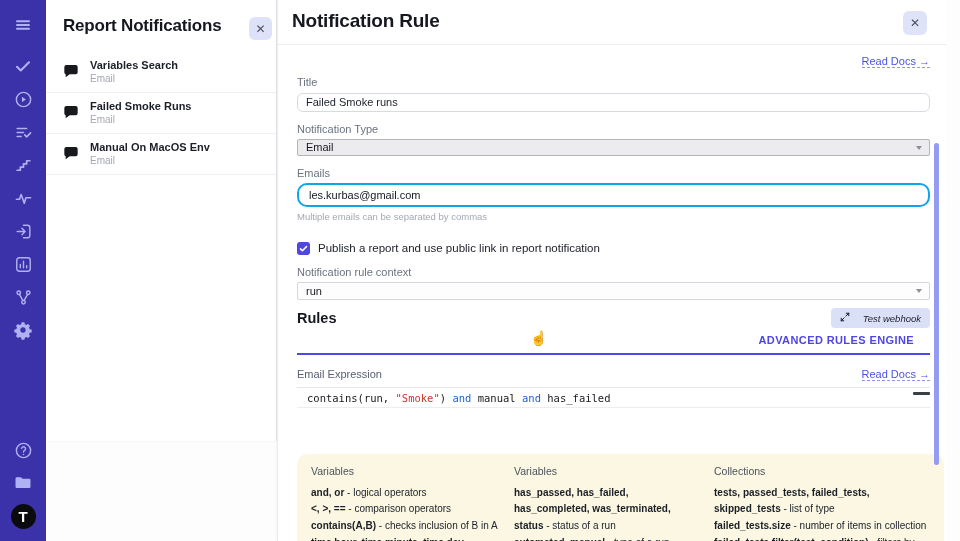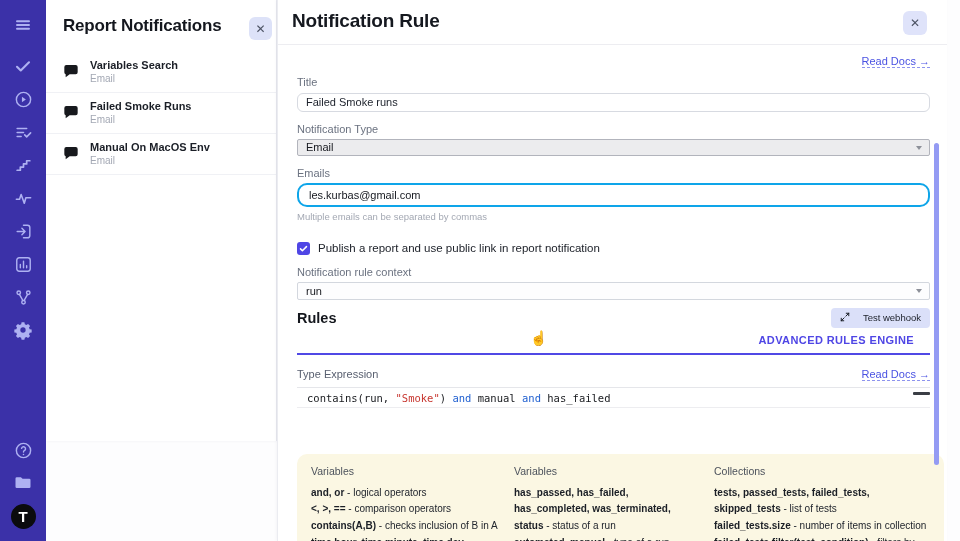--- a/index.html
+++ b/index.html
@@ -45,21 +45,21 @@
   .einput-wrap { position:relative; }
   .einput { width:100%; height:24px; border:2px solid #0ea5e9; border-radius:10px; padding:0 10px; font-size:11px; color:#15181f; font-family:"Liberation Sans", sans-serif; background:#fff; outline:none; }
   .fhint { font-size:9.5px; color:#a3a8b3; margin-top:4px; }
 
   .cb-row { display:flex; align-items:center; gap:8px; margin-top:20px; cursor:pointer; }
   .cbox { width:13px; height:13px; border-radius:3px; background:#4f46e5; display:flex; align-items:center; justify-content:center; flex:0 0 auto; }
   .cb-label { font-size:11.5px; color:#20242c; }
 
   .rules-row { display:flex; align-items:center; justify-content:space-between; margin-top:8px; }
   .rules-h { font-size:14.5px; font-weight:bold; color:#14171d; }
-  .webhook-btn { display:flex; align-items:center; gap:13px; background:#dbe0f9; border:none; border-radius:4px; padding:4px 9px; font-size:9.5px; color:#1c202a; font-family:"Liberation Sans", sans-serif; cursor:pointer; }
+  .webhook-btn { display:flex; align-items:flex-end; gap:13px; background:#dbe0f9; border:none; border-radius:4px; padding:4px 9px; font-size:9.5px; color:#1c202a; font-family:"Liberation Sans", sans-serif; cursor:pointer;font-style:italic; }
 
   .tab-row { position:relative; height:26px; border-bottom:2px solid #5048e5; margin-top:1px; }
   .tab-label { position:absolute; left:0; right:16px; top:5px; text-align:right; font-size:11px; font-weight:bold; letter-spacing:.4px; color:#4f46e5; cursor:pointer; }
   .hand-cursor { position:absolute; left:233px; top:1px; font-size:14px; color:#5b6270; }
 
   .expr-row { display:flex; align-items:center; justify-content:space-between; margin-top:13px; }
   .expr-label { font-size:11px; color:#596070; }
 
   .editor { position:relative; margin-top:6px; border-top:1px solid #e5e6ea; }
   .code-line { height:20px; border-bottom:1px solid #ededf0; padding:4px 0 0 10px; font-family:"DejaVu Sans Mono", monospace; font-size:10.5px; color:#17191d; white-space:pre; }
@@ -245,21 +245,21 @@
           <span>Test webhook</span>
         </button>
       </div>
 
       <div class="tab-row">
         <span class="hand-cursor">☝</span>
         <div class="tab-label">ADVANCED RULES ENGINE</div>
       </div>
 
       <div class="expr-row">
-        <div class="expr-label">Type Expression</div>
+        <div class="expr-label">Email Expression</div>
         <a class="doclink">Read Docs →</a>
       </div>
 
       <div class="editor">
         <div class="editor-handle"></div>
         <div class="code-line"><span class="tok-plain">contains(run, </span><span class="tok-string">"Smoke"</span><span class="tok-plain">) </span><span class="tok-keyword">and</span><span class="tok-plain"> manual </span><span class="tok-keyword">and</span><span class="tok-plain"> has_failed</span></div>
         <div class="editor-spacer"></div>
       </div>
 
       <div class="help-panel">
@@ -271,21 +271,21 @@
           <div class="hentry"><b>time.hour, time.minute, time.day</b><span> - </span></div>
         </div>
         <div class="hcol">
           <div class="hcol-title">Variables</div>
           <div class="hentry"><b>has_passed, has_failed, has_completed, was_terminated, status</b><span> - </span><span>status of a run</span></div>
           <div class="hentry"><b>automated, manual</b><span> - </span><span>type of a run</span></div>
 
         </div>
         <div class="hcol">
           <div class="hcol-title">Collections</div>
-          <div class="hentry"><b>tests, passed_tests, failed_tests, skipped_tests</b><span> - </span><span>list of tests</span></div>
+          <div class="hentry"><b>tests, passed_tests, failed_tests, skipped_tests</b><span> - </span><span>list of type</span></div>
           <div class="hentry"><b>failed_tests.size</b><span> - </span><span>number of items in collection</span></div>
           <div class="hentry"><b>failed_tests.filter(test, condition)</b><span> - </span><span>filters by condition</span></div>
         </div>
       </div>
     </div>
 
     <div class="scrollbar"></div>
   </section>
 
 </div>

